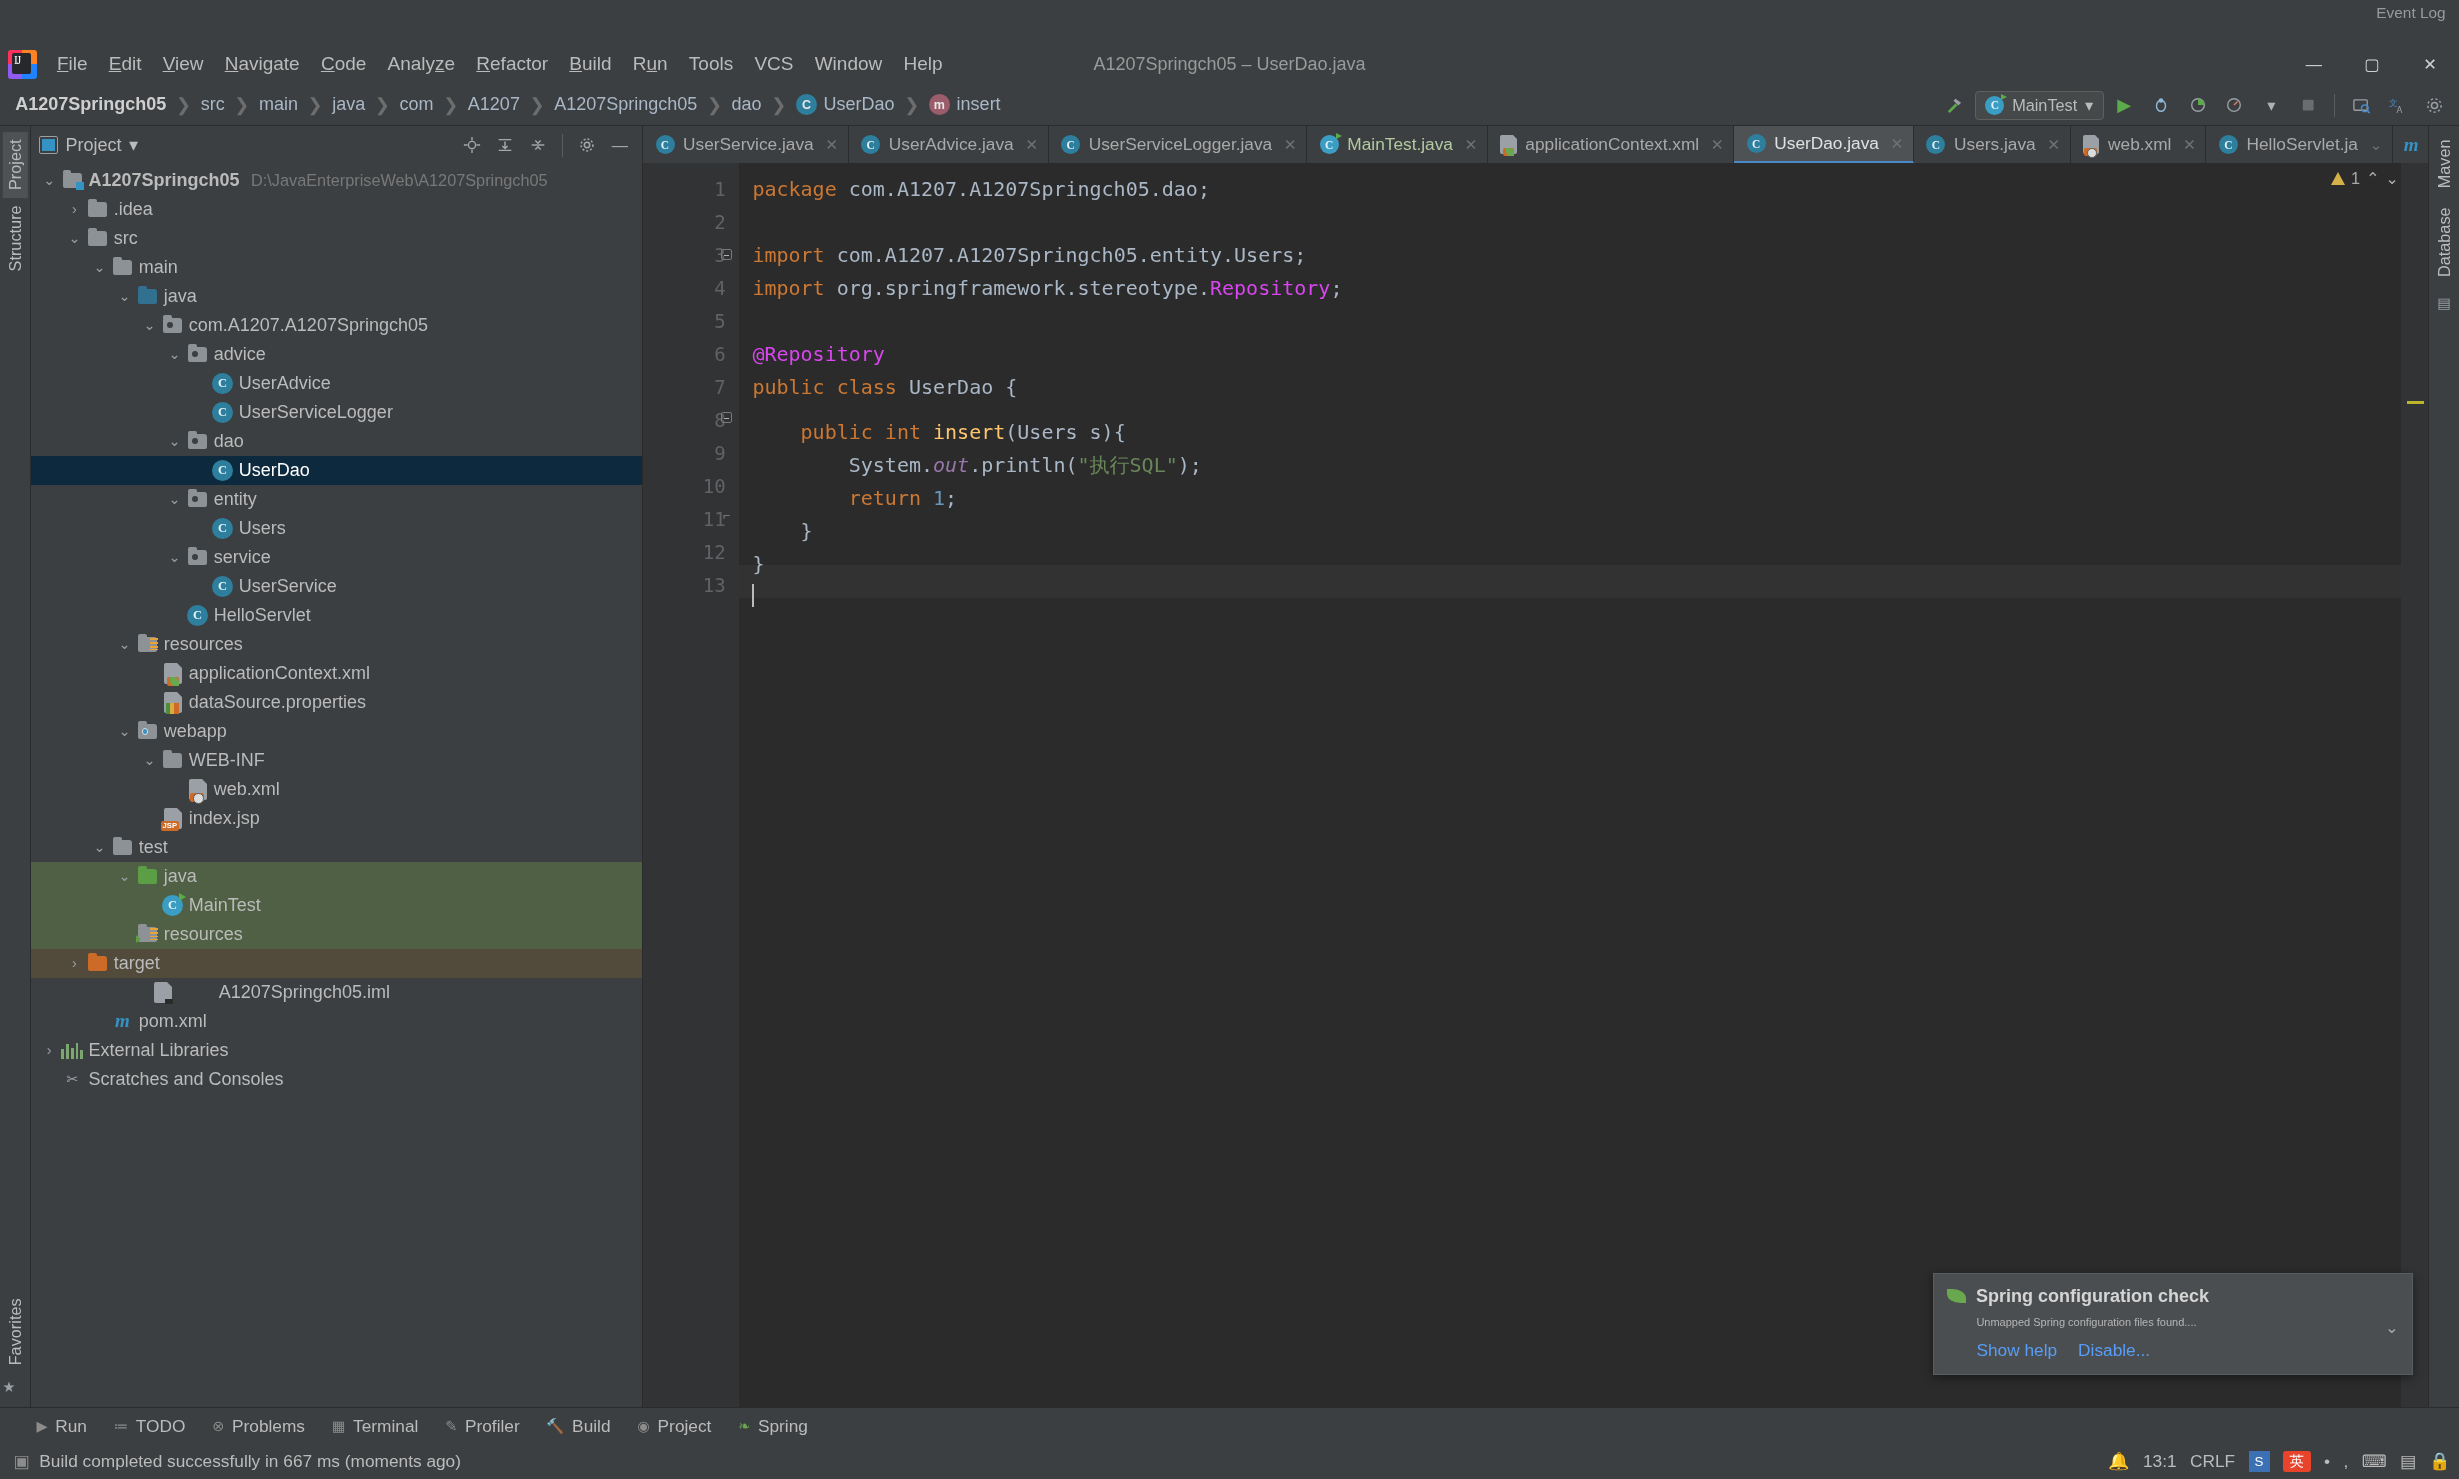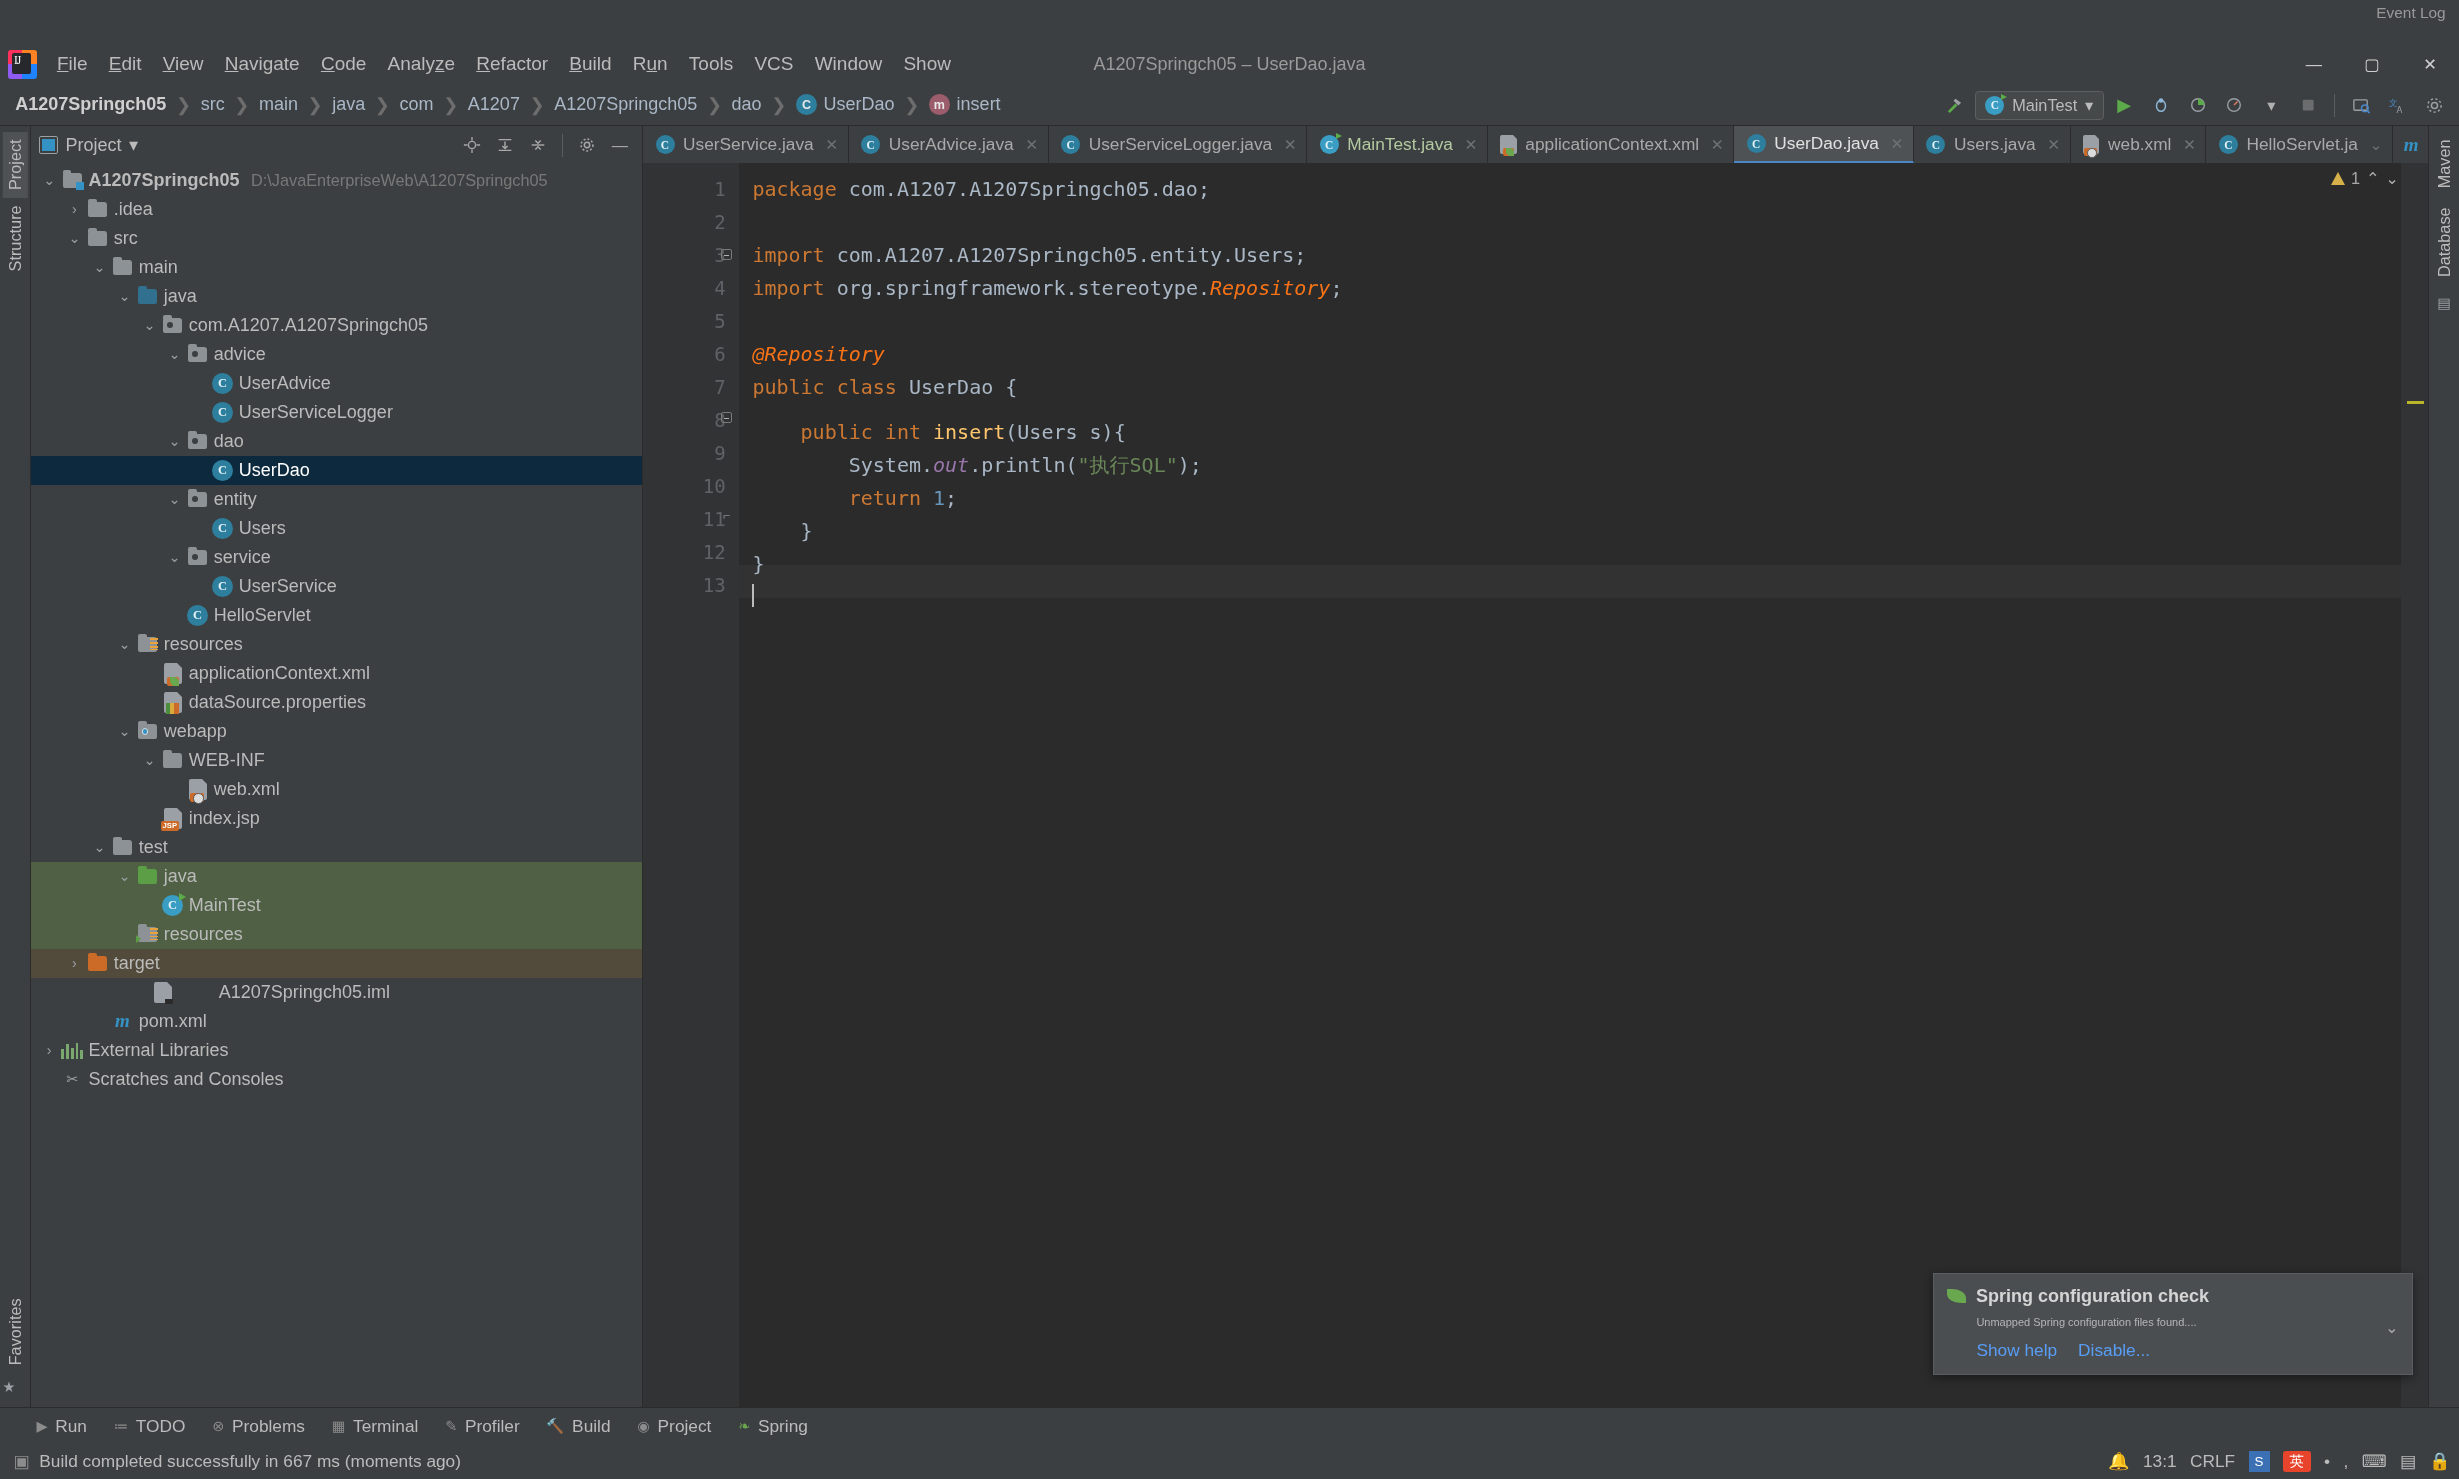--- a/index.html
+++ b/index.html
@@ -163,21 +163,21 @@
   .gutter .ln { height: 33px; line-height:33px; font-family:"DejaVu Sans Mono", monospace; font-size:19px; color:#606366; padding-right: 13.4px; }
   .fold { position:absolute; right: 5.8px; width:13.4px; height:13.4px; color:#8c8c8c; font-size:10.6px;
           display:flex; align-items:center; justify-content:center; }
   .fold .box { width:11.5px;height:11.5px;border:1px solid #7a7a7a; border-radius:1.9px; position:relative;}
   .fold .box::after{content:"";position:absolute;left:1.9px;top:4.8px;width:5.8px;height:1px;background:#b0b0b0;}
   .code {
     flex:1 1 auto; padding: 9.6px 0 0 13.4px; font-family:"DejaVu Sans Mono", monospace;
     font-size: 20px; line-height: 33px; color:#a9b7c6; position:relative; overflow:hidden;
   }
   .kw { color:#cc7832; } .str { color:#6a8759; } .num { color:#6897bb; }
-  .ann { color:#f97316;font-style:italic; } .fn { color:#ffc66d; }
+  .ann { color:#d946ef; } .fn { color:#ffc66d; }
   .fld2 { color:#9876aa; font-style:italic; }
   .caret { display:inline-block; width:1.9px; height:23px; background:#bbbbbb; vertical-align:-3.8px; }
   .cur-line { position:absolute; left:0; right:0; height:33px; background:#323232; }
 
   .marker-bar { width: 27px; background:#313335; flex:0 0 27px; position:relative; }
   .marker-bar .warn-tick { position:absolute; right:3.8px; width:17.3px; height:2.9px; background:#bbb529; }
   .insp-widget { position:absolute; right: 29px; top: 5.8px; display:flex; align-items:center; gap: 5.8px; font-size:16.3px; color:#a9a9a9; }
   .warn-tri { width:0;height:0;border-left:7.7px solid transparent;border-right:7.7px solid transparent;border-bottom:13.4px solid #d6b14a;}
 
   
@@ -230,21 +230,21 @@
     <div class="menu-item"><u>V</u>iew</div>
     <div class="menu-item"><u>N</u>avigate</div>
     <div class="menu-item"><u>C</u>ode</div>
     <div class="menu-item">Analy<u>z</u>e</div>
     <div class="menu-item"><u>R</u>efactor</div>
     <div class="menu-item"><u>B</u>uild</div>
     <div class="menu-item">R<u>u</u>n</div>
     <div class="menu-item">Tools</div>
     <div class="menu-item">VCS</div>
     <div class="menu-item">Window</div>
-    <div class="menu-item">Show</div>
+    <div class="menu-item">Help</div>
     <div class="win-title">A1207Springch05 – UserDao.java</div>
     <div class="win-ctrls">
       <div class="win-btn">—</div>
       <div class="win-btn">▢</div>
       <div class="win-btn close">✕</div>
     </div>
   </div>
 
   <div class="navbar">
     <div class="crumb bold">A1207Springch05</div>

